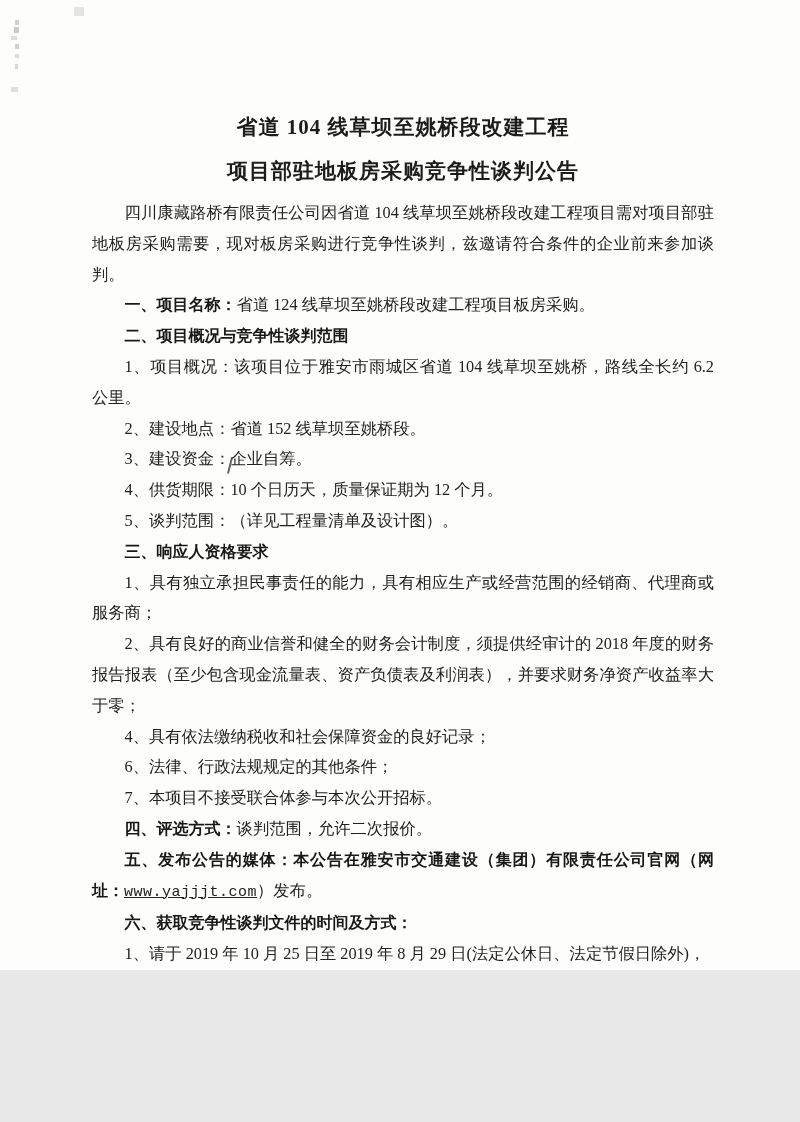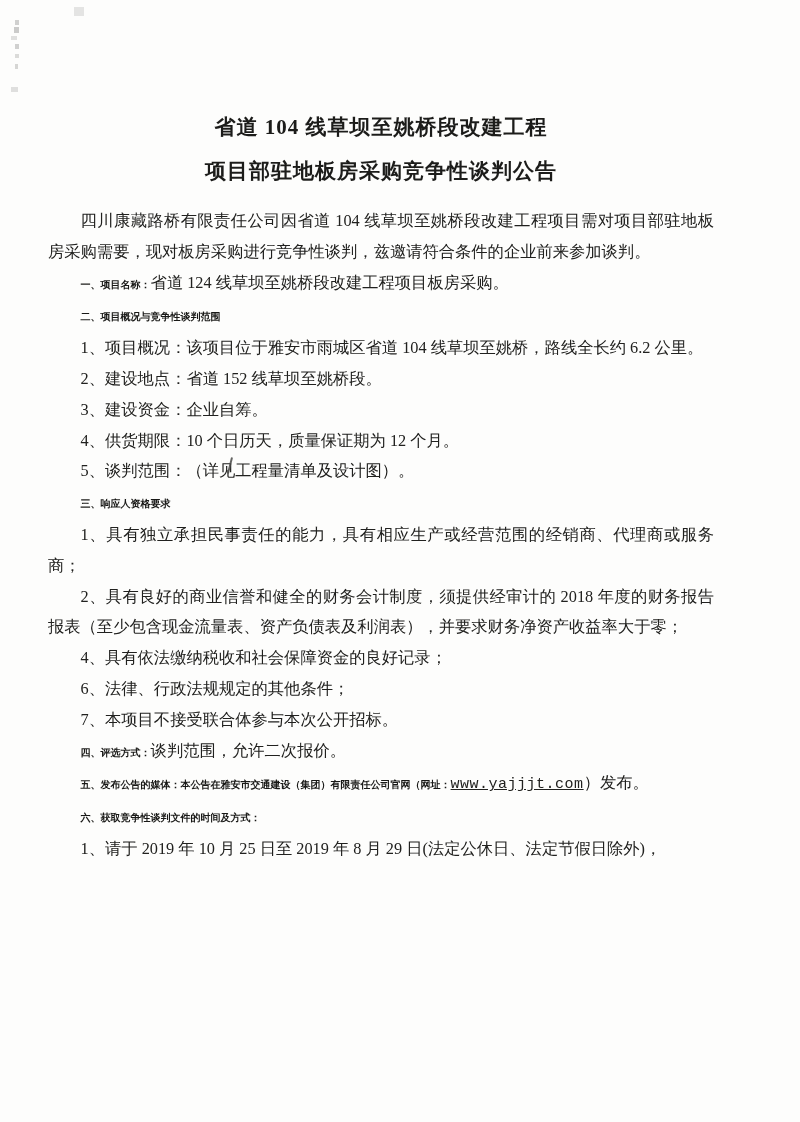--- a/index.html
+++ b/index.html
@@ -3,54 +3,54 @@
 <meta charset="utf-8">
 <style>
   html, body {
     margin: 0;
     padding: 0;
     background: #e8e8e8;
   }
   .page {
     position: relative;
     width: 800px;
-    height: 1122px;
+    height: 970px;
     margin: 0 auto;
     background: #fdfdfc;
     overflow: hidden;
     font-family: "Liberation Serif", "DejaVu Serif", serif;
     color: #21211f;
     box-sizing: border-box;
-    padding: 112px 86px 0 48px;
+    padding: 112px 86px 0 92px;
   }
   .doc-title {
     text-align: center;
     font-size: 21px;
     line-height: 30px;
     font-weight: 700;
     letter-spacing: 1px;
     margin: 0 0 14px 0;
     color: #1c1c1a;
   }
-  .doc-title.second { margin-bottom: 20px; }
+  .doc-title.second { margin-bottom: 12px; }
   .doc-body {
     font-size: 16.3px;
     line-height: 30.8px;
     margin-top: 6px;
   }
   .block {
     margin: 0;
     text-indent: 2em;
     text-align: justify;
     word-break: break-all;
   }
   .block span.b {
     font-weight: 700;
     font-family: "Liberation Sans", "DejaVu Sans", sans-serif;
-    font-size: 10px;
+    font-size: 16px;
     color: #181816;
   }
   .block span.u { text-decoration: underline; }
   .block span.m {
     font-family: "Liberation Mono", "DejaVu Sans Mono", monospace;
     font-size: 15px;
     letter-spacing: 0.5px;
   }
   
   .pen-mark {

